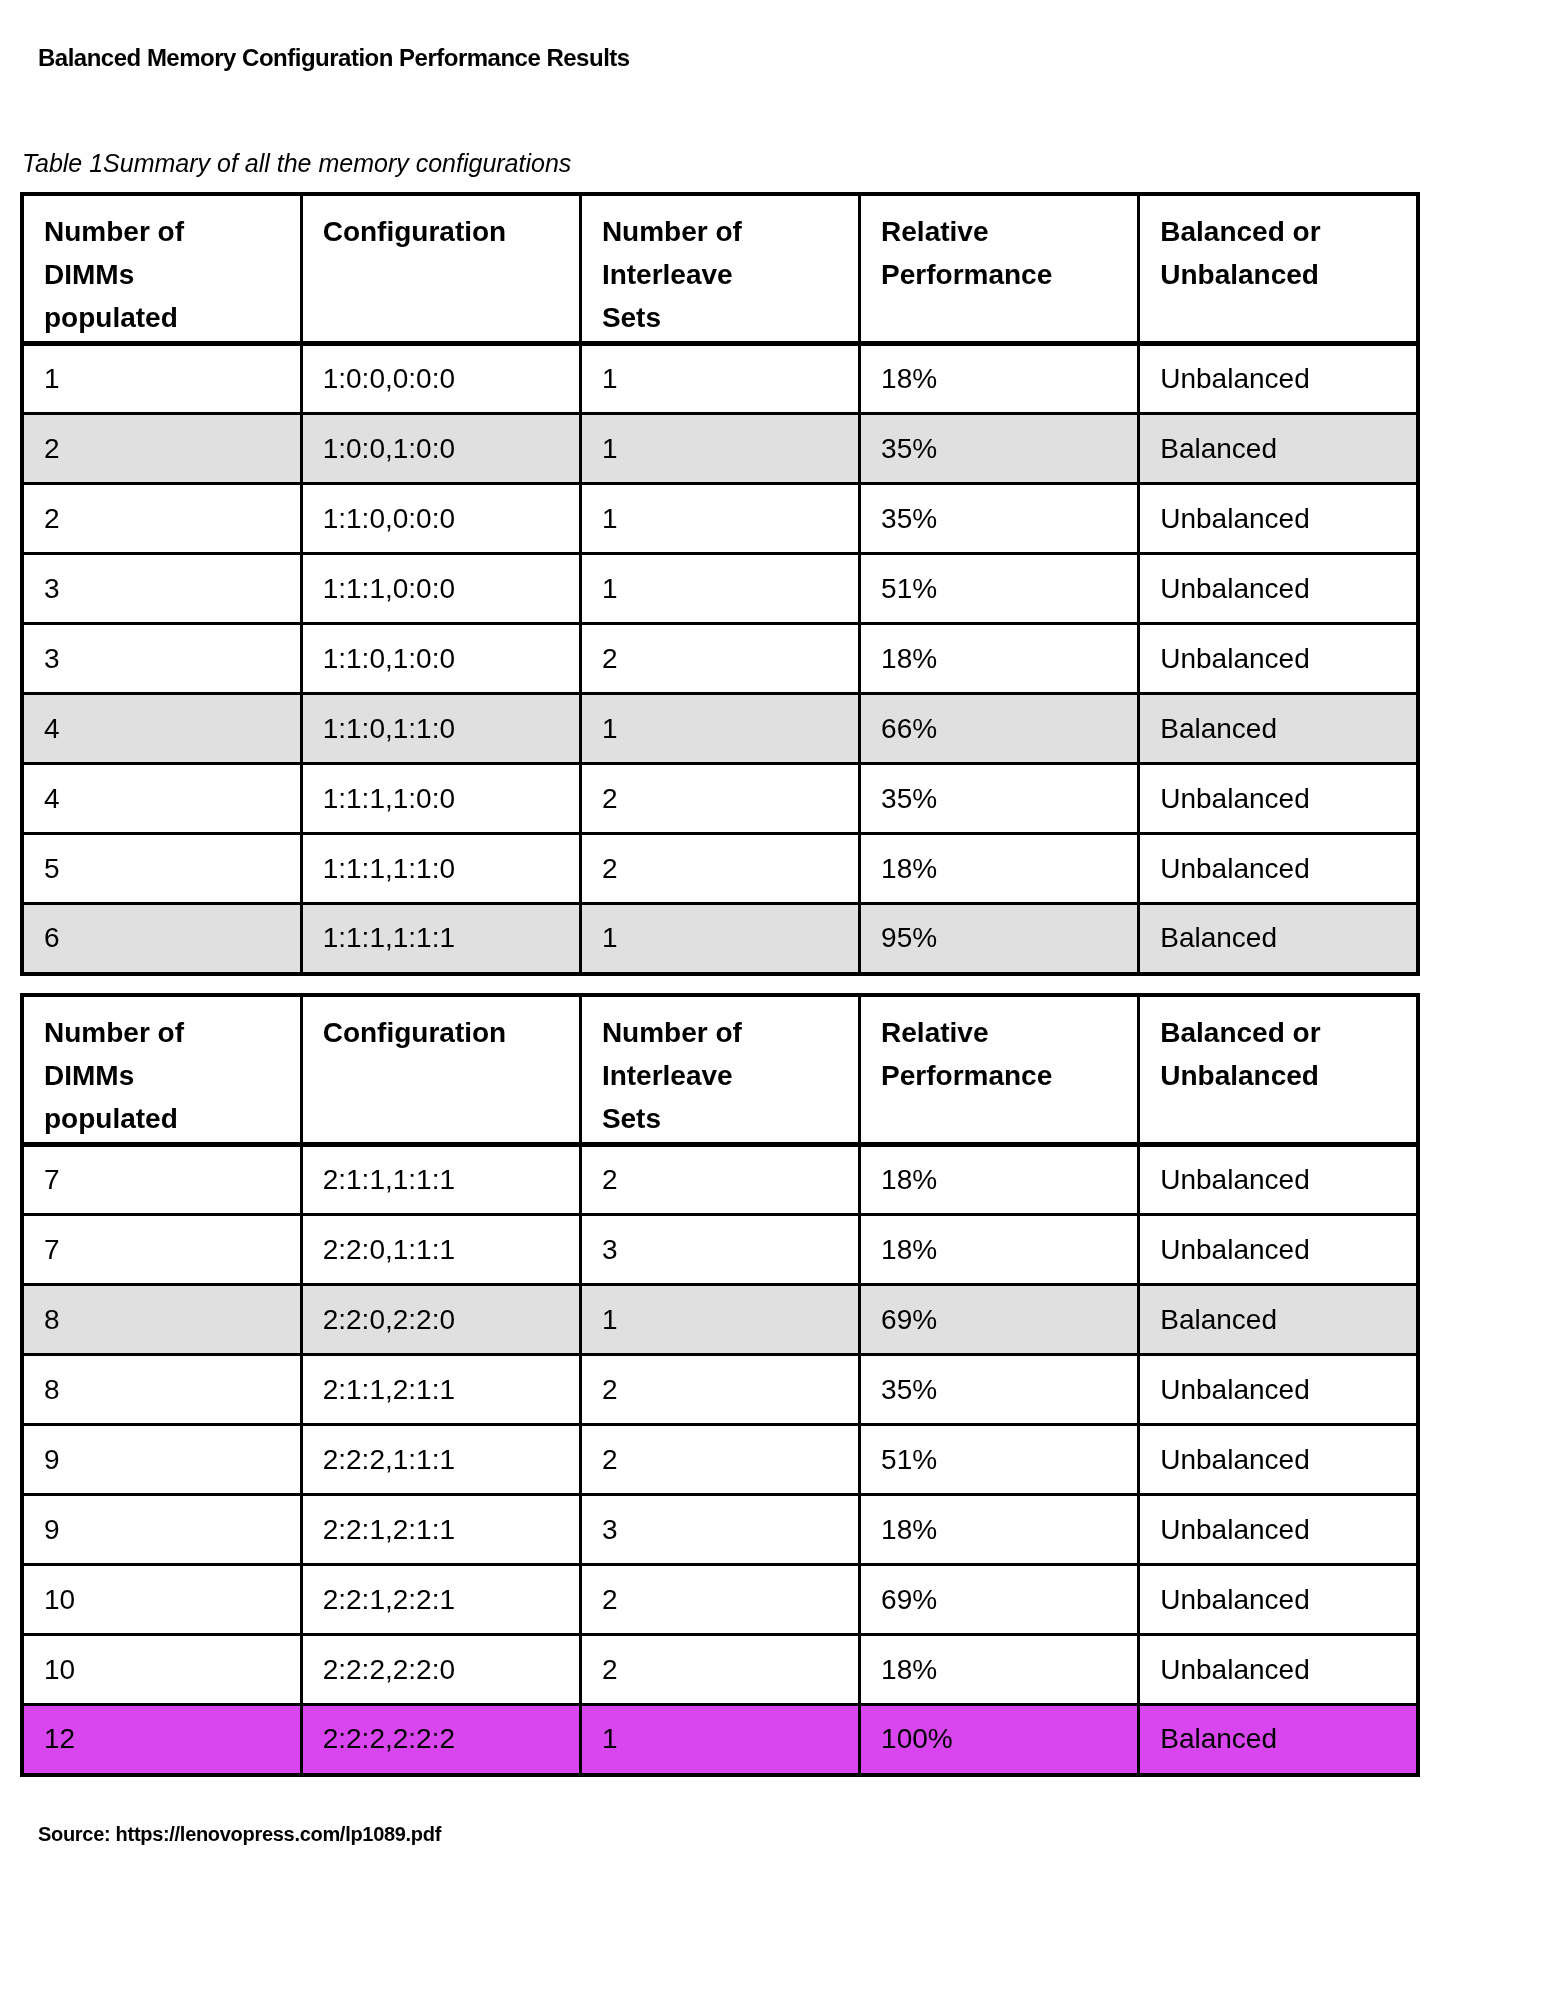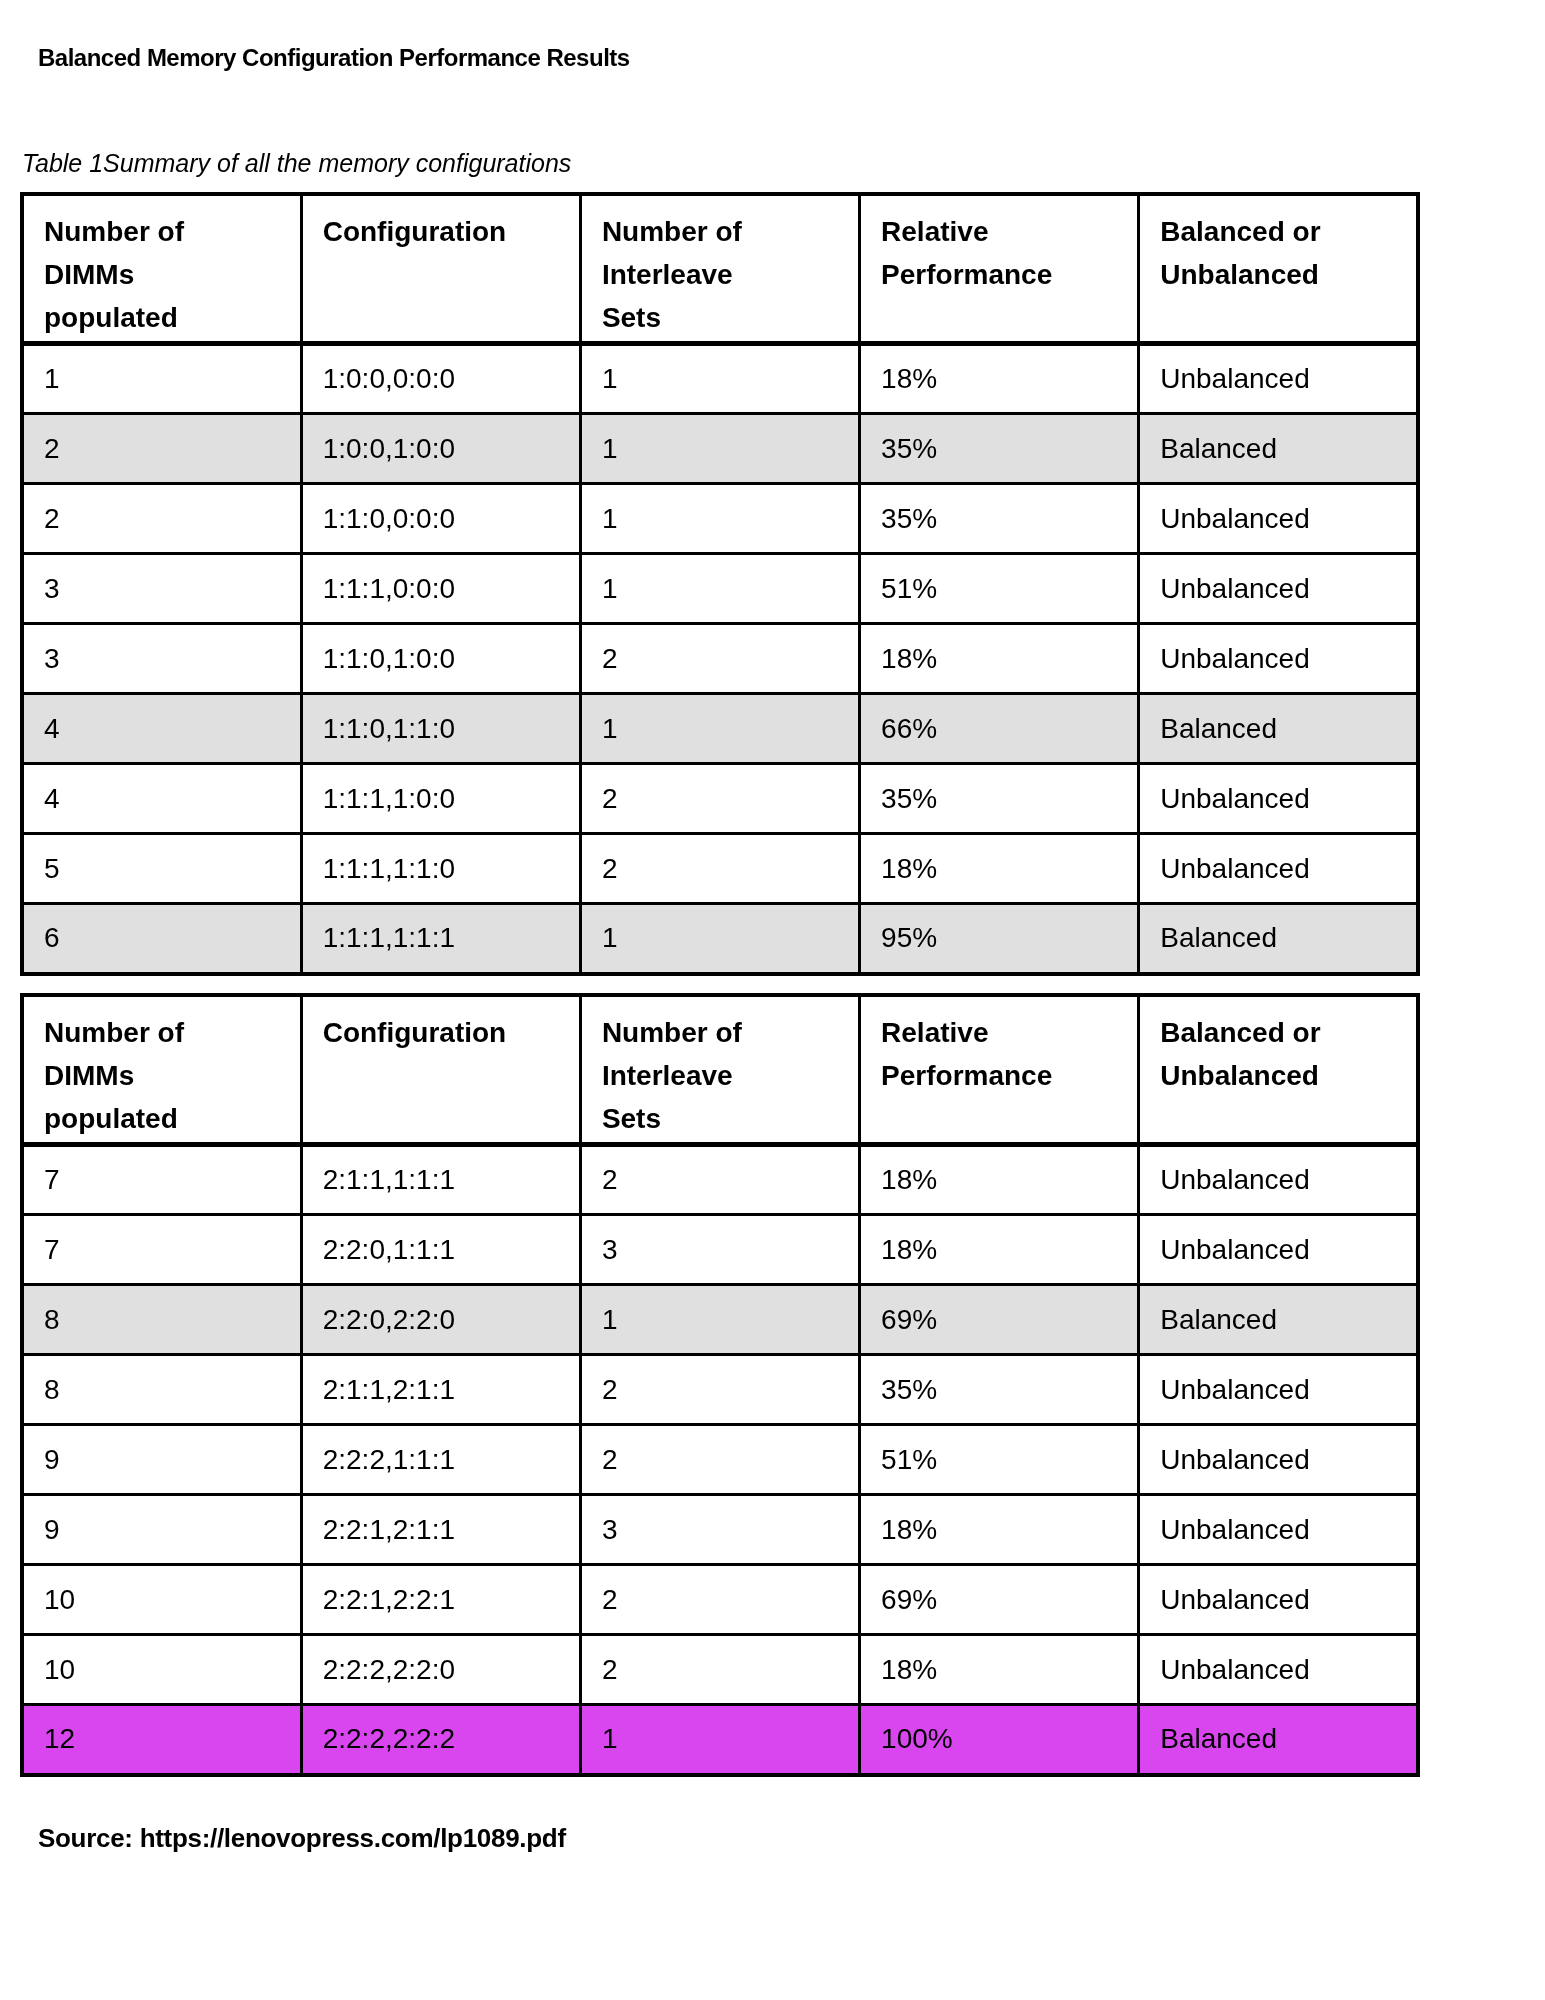--- a/index.html
+++ b/index.html
@@ -55,21 +55,21 @@
     border-bottom: 5px solid #000;
   }
   .mem-table tbody td {
     height: 70px;
     vertical-align: middle;
     padding: 0 10px 0 20px;
     font-weight: 400;
   }
   .source-line {
     margin: 46px 0 0 18px;
-    font-size: 26px;
+    font-size: 20px;
     font-weight: 700;
     letter-spacing: -0.3px;
   }
 </style>
 </head>
 <body>
 
 <div class="page">
 
   <h1 class="doc-title">Balanced Memory Configuration Performance Results</h1>

